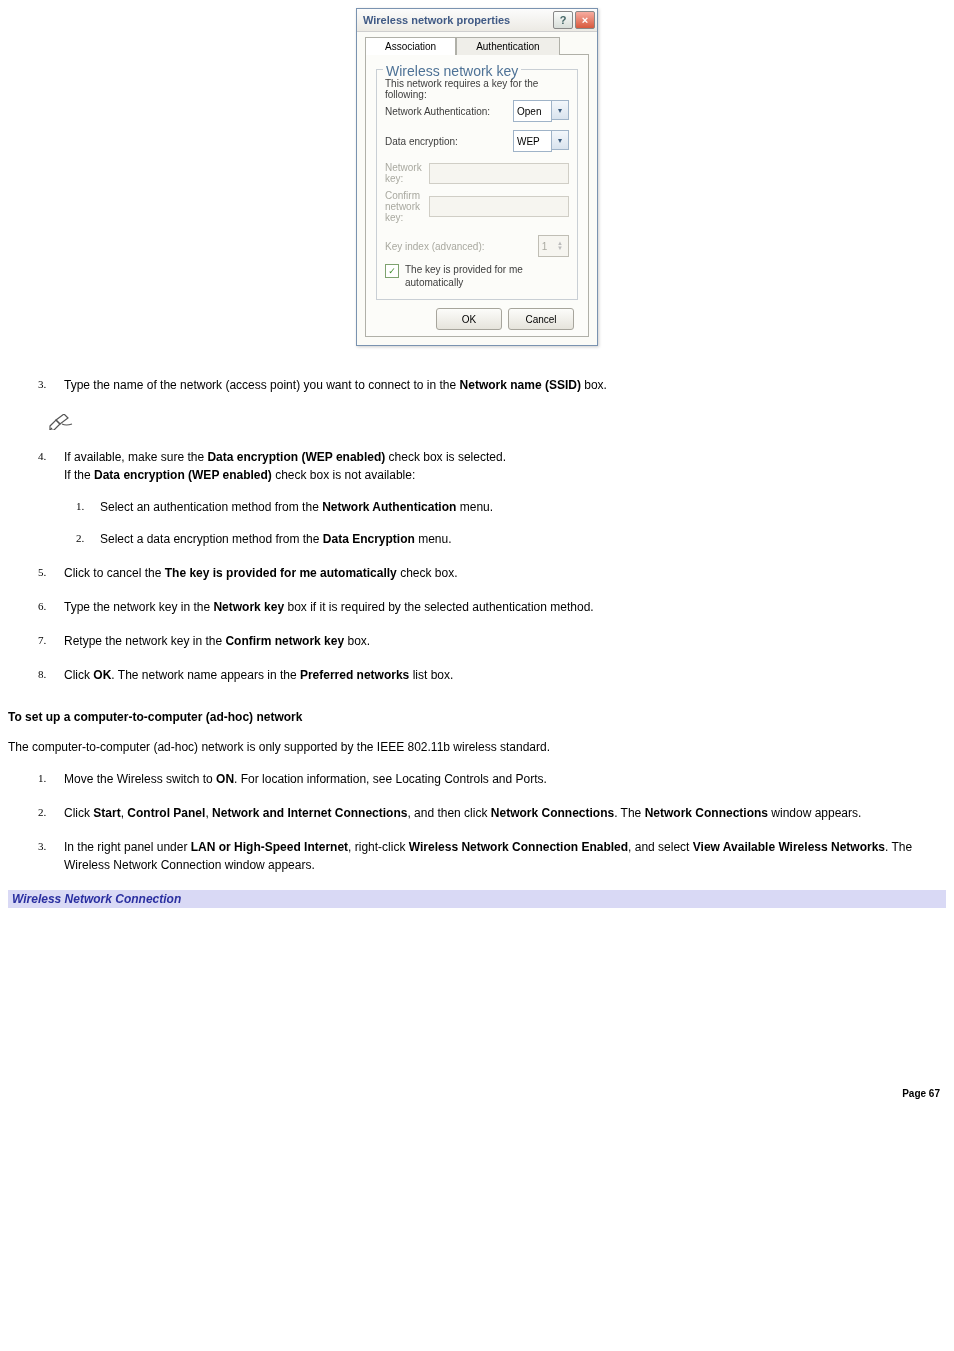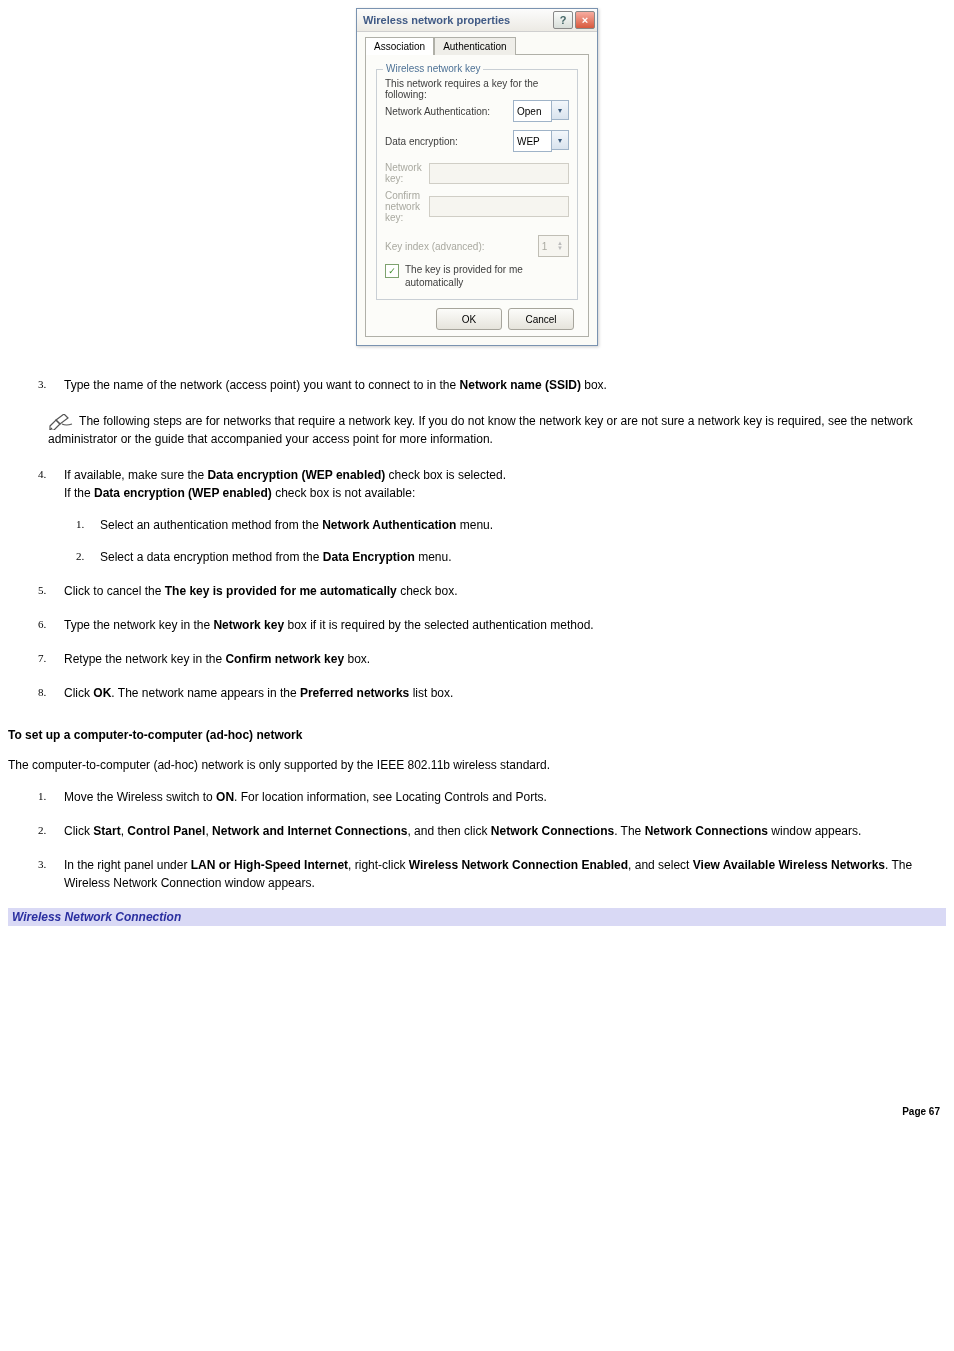--- a/index.html
+++ b/index.html
@@ -53,21 +53,21 @@
     padding: 4px 8px 8px 8px;
   }
   .tabs {
     display: flex;
     position: relative;
     top: 1px;
     z-index: 2;
   }
   .tab {
     font-size: 10px;
-    padding: 3px 8px;
+    padding: 3px 19px;
     border: 1px solid #b0b0a8;
     background: #f6f5f0;
     margin-right: 0px;
     border-bottom: none;
   }
   .tab.active {
     background: #fff;
     z-index: 3;
     position: relative;
   }
@@ -105,21 +105,21 @@
     margin-top: 4px;
     padding: 8px 8px 6px 8px;
     position: relative;
   }
   .fieldset-legend {
     position: absolute;
     top: -7px;
     left: 6px;
     background: #fcfcf9;
     padding: 0 3px;
-    font-size: 10px;
+    font-size: 14px;
     color: #4e7296;
   }
   .small-text { font-size: 10px; color:#3d3d3d; }
   .dropdown-wrap { flex:1; display:flex; }
   .dropdown {
     flex:1;
     height:18px;
     border:1px solid #9fb3c8;
     background:#fff;
     font-size:10px;
@@ -317,21 +317,21 @@
   <li>
     <span>Type the name of the network (access point) you want to connect to in the </span><b>Network name (SSID)</b><span> box.</span>
     <div class="note-block" style="margin-left:-16px;">
       <span class="pen-icon">
         <svg viewBox="0 0 26 16">
             <path d="M2 12 L8 6 L12 10 L6 16 L2 16 Z" fill="none" stroke="#555" stroke-width="1.2"></path>
             <path d="M8 6 L16 0 L20 4 L12 10 Z" fill="none" stroke="#555" stroke-width="1.2"></path>
             <path d="M4 14 L2 16" stroke="#555" stroke-width="1.2"></path>
             <path d="M14 10 Q18 12 24 10" fill="none" stroke="#555" stroke-width="1.2"></path>
           </svg>
-      </span><span> The following steps are for networks that require a network key. If you do not know the network key or are not sure a network key is required, see the network administrator or the guide that accompanied your access point for more information.</span>
+      </span>
     </div>
   </li>
   <li>
     <span>If available, make sure the </span><b>Data encryption (WEP enabled)</b><span> check box is selected.</span><br>
     <span>If the </span><b>Data encryption (WEP enabled)</b><span> check box is not available:</span>
     <ol class="sub-list">
       <li><span>Select an authentication method from the </span><b>Network Authentication</b><span> menu.</span></li>
       <li><span>Select a data encryption method from the </span><b>Data Encryption</b><span> menu.</span></li>
     </ol>
   </li>

